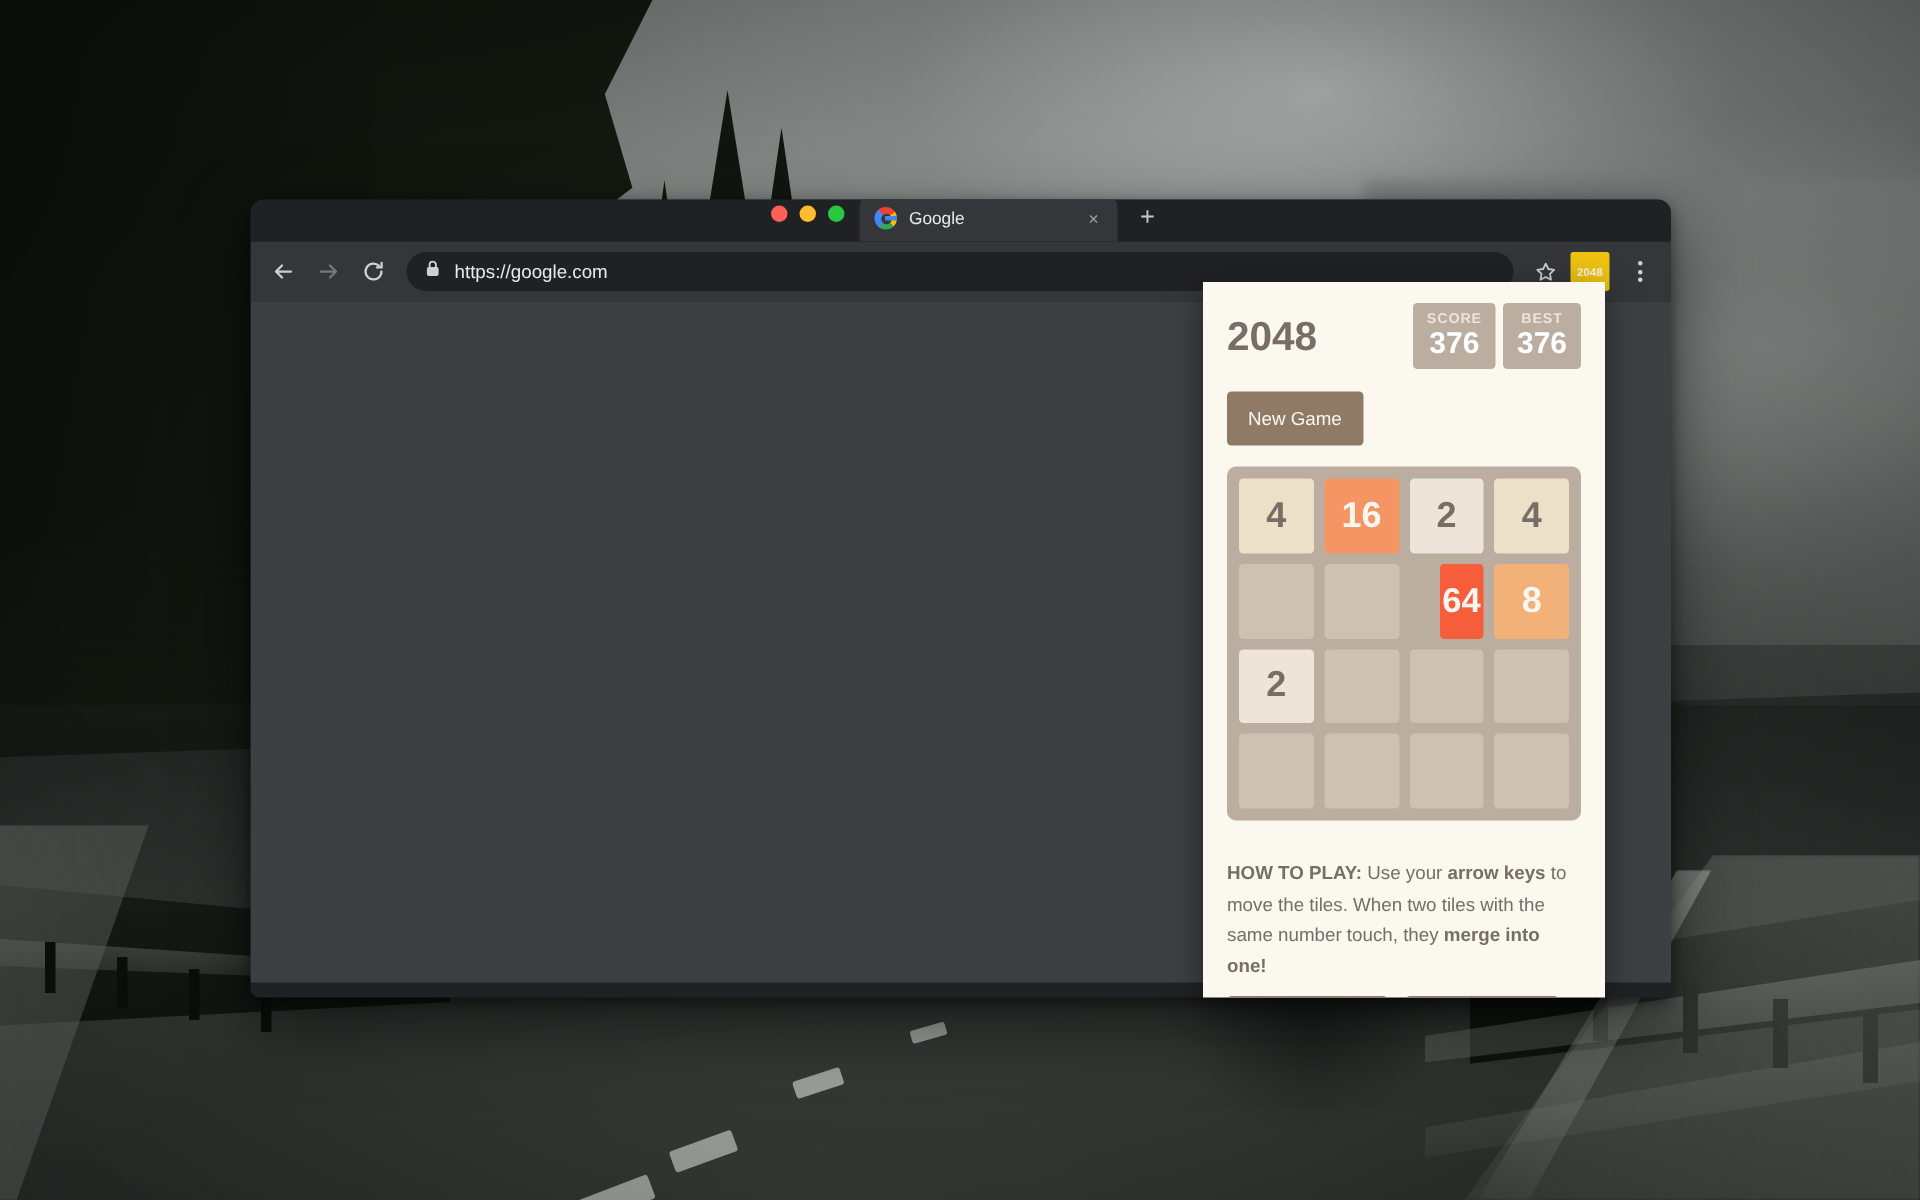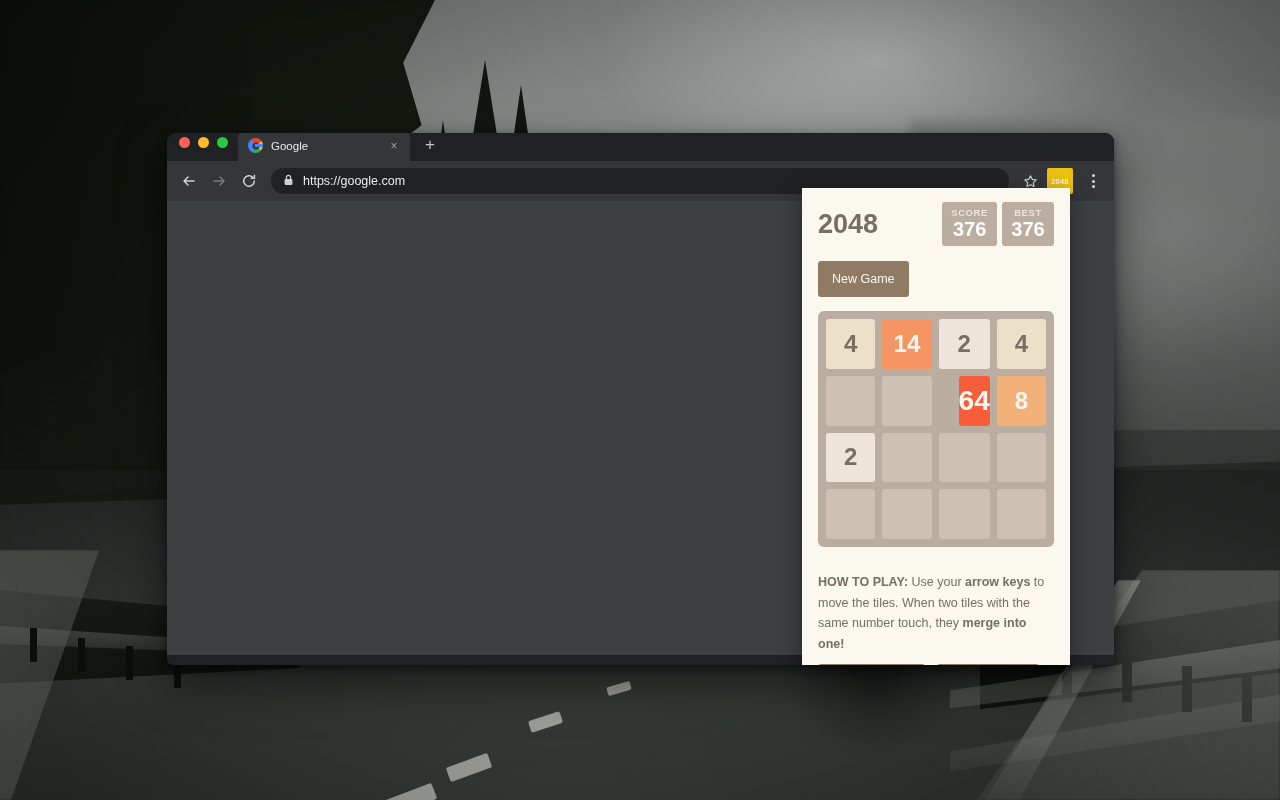--- a/index.html
+++ b/index.html
@@ -178,20 +178,21 @@
   }
 
   
   #tab-strip {
     position: relative;
     height: 28px;
     background: #202124;
     display: flex;
     align-items: flex-end;
     padding-left: 8px;
+    justify-content: center;
   }
   #traffic-lights {
     display: flex;
     align-items: center;
     gap: 8px;
     height: 38px;
     padding: 0 10px 0 4px;
   }
   .tl { width: 11px; height: 11px; border-radius: 50%; }
   #tl-close { background: #ff5f57; }
@@ -440,21 +441,21 @@
     align-items: center;
     justify-content: center;
     font-weight: bold;
     line-height: 1;
   }
   .cell.empty { background: #cdc1b4; }
   .cell.t2    { background: #eee4da; color: #776e65; font-size: 24px; }
   .cell.t4    { background: #ede0c8; color: #776e65; font-size: 24px; }
   .cell.t8    { background: #f2b179; color: #f9f6f2; font-size: 24px; }
   .cell.t16   { background: #f59563; color: #f9f6f2; font-size: 24px; }
-  .cell.t64   { background: #f65e3b; color: #f9f6f2; font-size: 28px; margin-left: 20px; }
+  .cell.t64   { background: #f65e3b; color: #f9f6f2; font-size: 23px; margin-left: 20px; }
 
   
   #how-to-play {
     margin-top: 25px;
     color: #776e65;
     font-size: 12.5px;
     line-height: 20.5px;
   }
   #how-to-play b { font-weight: bold; }
 
@@ -609,21 +610,21 @@
         </div>
       </div>
     </div>
 
     <div id="popup-subheader">
       <button id="new-game-button">New Game</button>
     </div>
 
     <div id="game-board">
       <div class="cell t4">4</div>
-      <div class="cell t16">14</div>
+      <div class="cell t16">16</div>
       <div class="cell t2">2</div>
       <div class="cell t4">4</div>
 
       <div class="cell empty"></div>
       <div class="cell empty"></div>
       <div class="cell t64">64</div>
       <div class="cell t8">8</div>
 
       <div class="cell t2">2</div>
       <div class="cell empty"></div>

